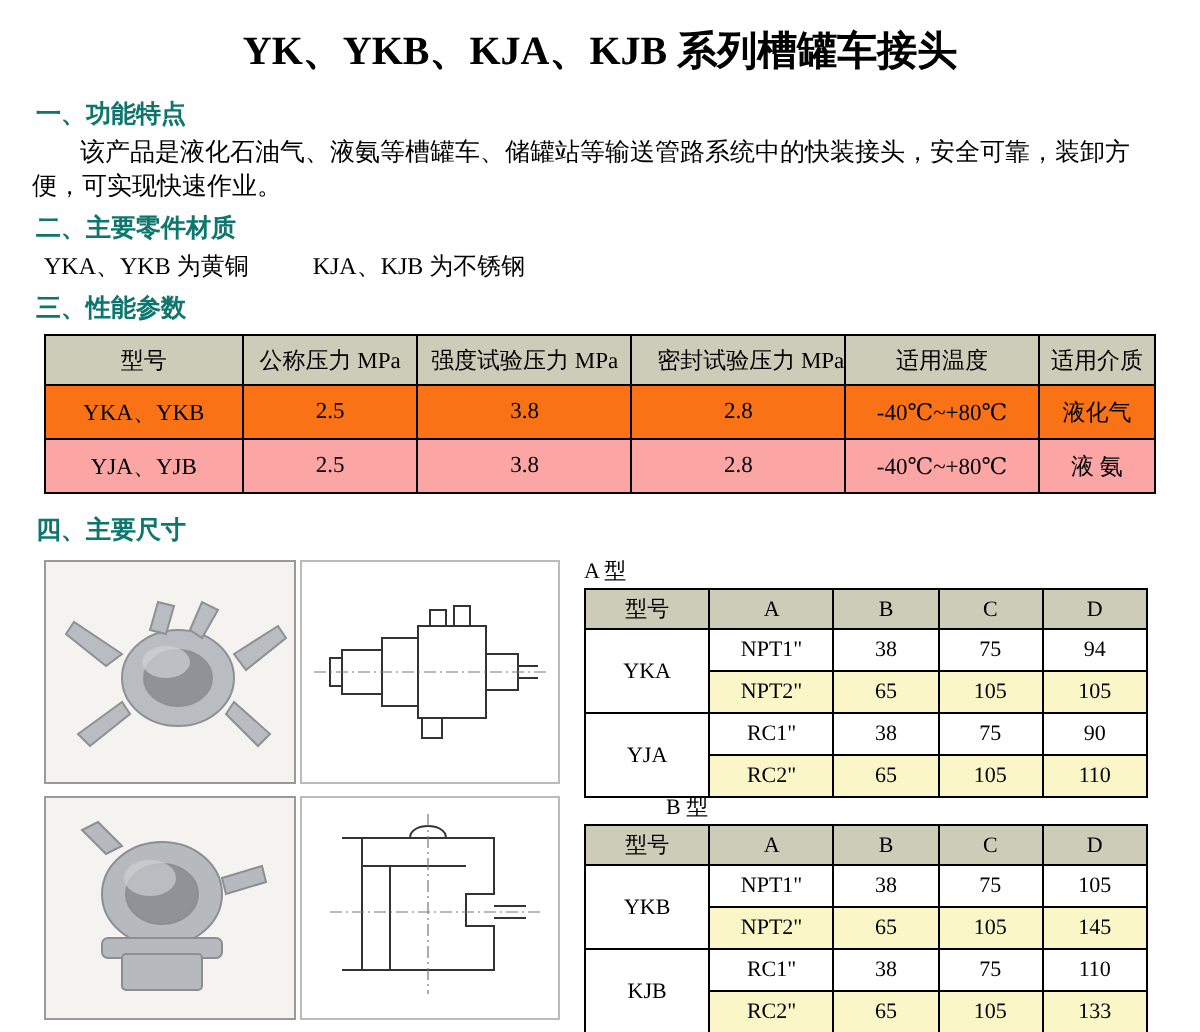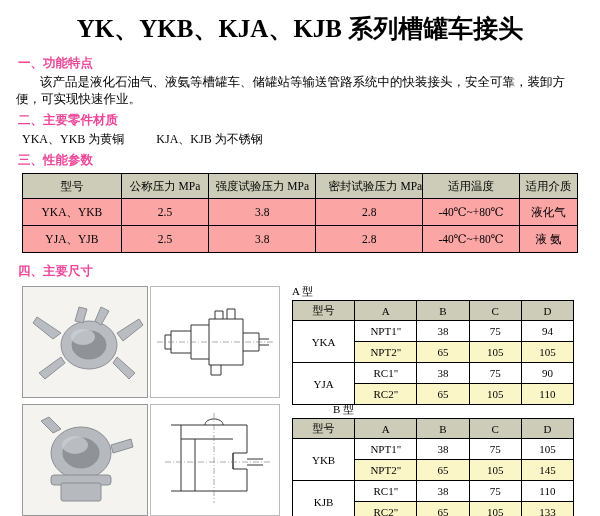--- a/index.html
+++ b/index.html
@@ -15,29 +15,29 @@
     position: relative;
     overflow: hidden;
   }
   .page {
     width: 600px;
     height: 516px;
     position: relative;
   }
   .title {
     text-align: center;
-    font-size: 25px;
+    font-size: 20px;
     font-weight: bold;
     letter-spacing: 0px;
     padding-top: 12px;
     padding-bottom: 6px;
     font-family: "Liberation Serif", "DejaVu Serif", serif;
   }
   .section-head {
-    color: #ec4899;
+    color: #0f766e;
     font-weight: bold;
     font-size: 12.5px;
     margin: 4px 0 2px 18px;
   }
   .para {
     font-size: 12.5px;
     line-height: 17px;
     margin: 0 16px 0 16px;
     text-indent: 24px;
   }
@@ -73,21 +73,21 @@
     background: #ccccb8;
     height: 24px;
   }
   #perf-table .c0 { width: 96px; }
   #perf-table .c1 { width: 85px; }
   #perf-table .c2 { width: 104px; }
   #perf-table .c3 { width: 104px; text-align: right; }
   #perf-table .c4 { width: 94px; }
   #perf-table .c5 { width: 56px; }
   .row-shaded td { background: #fca5a5; }
-  .row-plain td { background: #fca5a5; }
+  .row-plain td { background: #f97316; }
 
   
   .lower {
     position: relative;
     margin-top: 6px;
   }
   .photo-box {
     position: absolute;
     border: 1px solid #999999;
     background: #f2f1ee;

